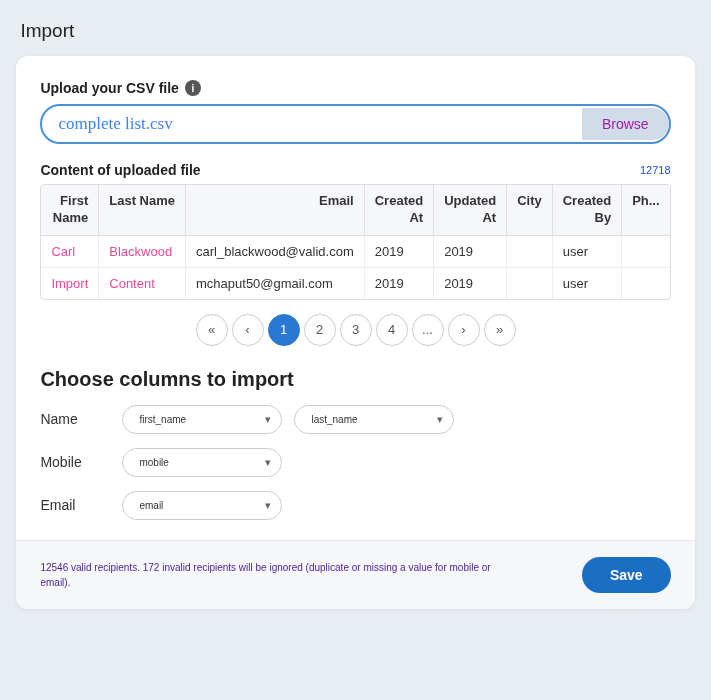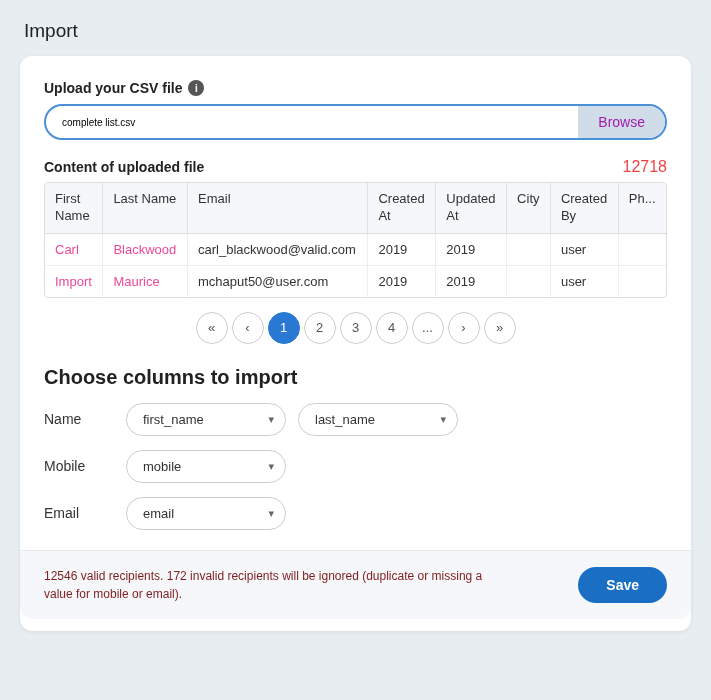--- a/index.html
+++ b/index.html
@@ -19,21 +19,21 @@
     .page-title {
       font-size: 19px;
       font-weight: 400;
       color: #222;
       margin-bottom: 14px;
       padding-left: 4px;
     }
     .card {
       background: #fff;
       border-radius: 12px;
-      padding: 24px 24px 32px 24px;
+      padding: 24px 24px 20px 24px;
       box-shadow: 0 1px 4px rgba(0,0,0,0.08);
     }
     .section-label {
       font-size: 14px;
       font-weight: 600;
       color: #222;
       margin-bottom: 8px;
       display: flex;
       align-items: center;
       gap: 6px;
@@ -56,67 +56,68 @@
       display: flex;
       align-items: center;
       border: 2px solid #4a90d9;
       border-radius: 24px;
       overflow: hidden;
       margin-bottom: 18px;
     }
     .file-name-field {
       flex: 1;
       padding: 8px 16px;
-      font-size: 10px;
-      color: #000000;
+      font-size: 17px;
+      color: #3b82f6;
       border: none;
       outline: none;
       background: transparent;
+      font-family: Liberation Serif, serif;
     }
     .browse-button {
       background: #d0dce8;
       border: none;
       padding: 8px 20px;
       font-size: 14px;
       color: #a21caf;
       cursor: pointer;
       font-weight: 500;
       border-radius: 0 22px 22px 0;
       height: 100%;
     }
     .content-header-row {
       display: flex;
       justify-content: space-between;
       align-items: center;
       margin-bottom: 6px;
     }
     .record-count {
-      font-size: 16px;
-      color: #ef4444;
+      font-size: 11px;
+      color: #1d4ed8;
     }
     .table-wrapper {
       overflow-x: auto;
       border: 1px solid #ddd;
       border-radius: 4px;
       margin-bottom: 14px;
     }
     table {
       width: 100%;
       border-collapse: collapse;
       min-width: 600px;
       font-size: 13px;
     }
     thead tr {
       background: #f5f7fa;
       border-bottom: 1px solid #ddd;
     }
     thead th {
       padding: 8px 10px;
-      text-align: left;
-      font-weight: 400;
+      text-align: right;
+      font-weight: 700;
       color: #333;
       white-space: nowrap;
       vertical-align: top;
       border-right: 1px solid #e0e0e0;
     }
     thead th:last-child { border-right: none; }
     tbody tr {
       border-bottom: 1px solid #eee;
     }
     tbody tr:last-child { border-bottom: none; }
@@ -180,21 +181,21 @@
     .select-wrapper {
       position: relative;
       display: inline-block;
     }
     .select-wrapper select {
       appearance: none;
       -webkit-appearance: none;
       border: 1px solid #ccc;
       border-radius: 24px;
       padding: 8px 36px 8px 16px;
-      font-size: 13px;
+      font-size: 10px;
       color: #333;
       background: #fff;
       cursor: pointer;
       outline: none;
       min-width: 160px;
     }
     .select-arrow {
       position: absolute;
       right: 12px;
       top: 50%;
@@ -207,22 +208,22 @@
       background: #f5f7fa;
       border-top: 1px solid #e5e8ec;
       margin: 20px -24px -20px -24px;
       padding: 16px 24px;
       border-radius: 0 0 12px 12px;
       display: flex;
       align-items: center;
       justify-content: space-between;
     }
     .footer-text {
-      font-size: 12px;
-      color: #7f1d1d;
+      font-size: 10px;
+      color: #4c1d95;
       max-width: 72%;
       line-height: 1.5;
     }
     .save-button {
       background: #1a6fc4;
       color: #fff;
       border: none;
       border-radius: 24px;
       padding: 10px 28px;
       font-size: 14px;
@@ -277,22 +278,22 @@
               <td class="link-text">Blackwood</td>
               <td>carl_blackwood@valid.com</td>
               <td>2019</td>
               <td>2019</td>
               <td></td>
               <td>user</td>
               <td></td>
             </tr>
             <tr>
               <td class="link-text">Import</td>
-              <td class="link-text">Maurice</td>
-              <td>mchaput50@user.com</td>
+              <td class="link-text">Content</td>
+              <td>mchaput50@gmail.com</td>
               <td>2019</td>
               <td>2019</td>
               <td></td>
               <td>user</td>
               <td></td>
             </tr>
           </tbody>
       </table>
     </div>
 

